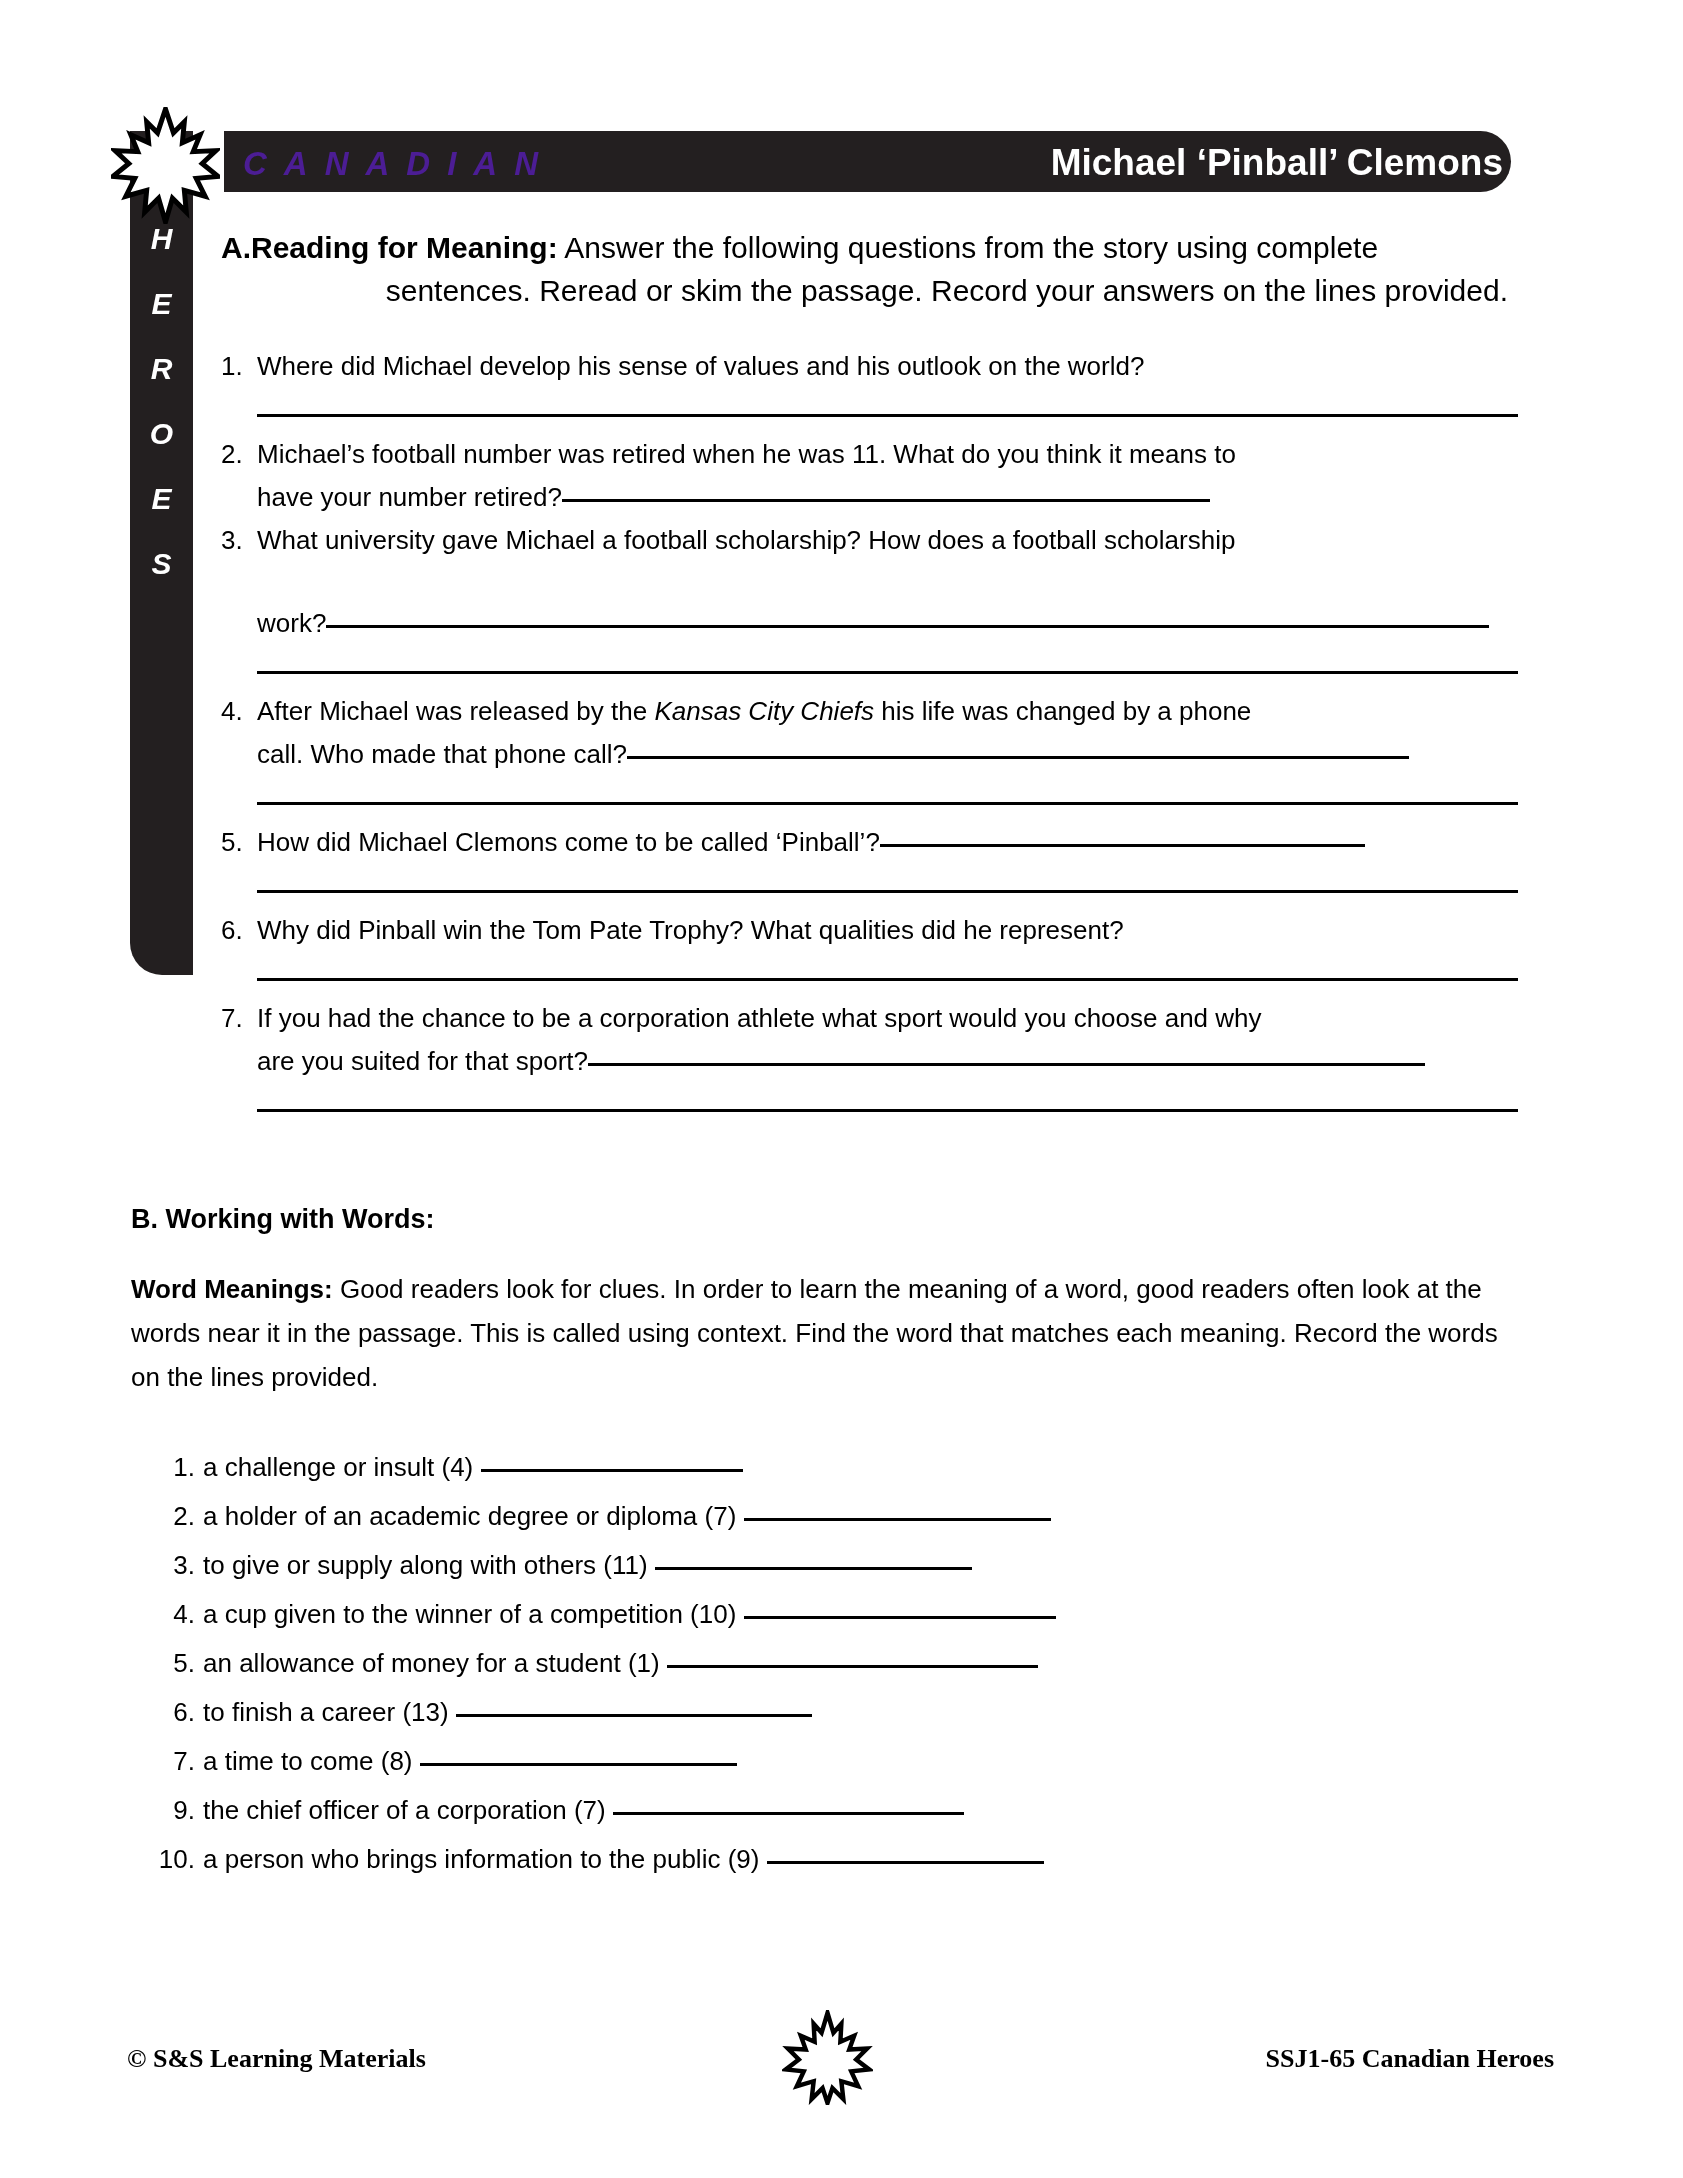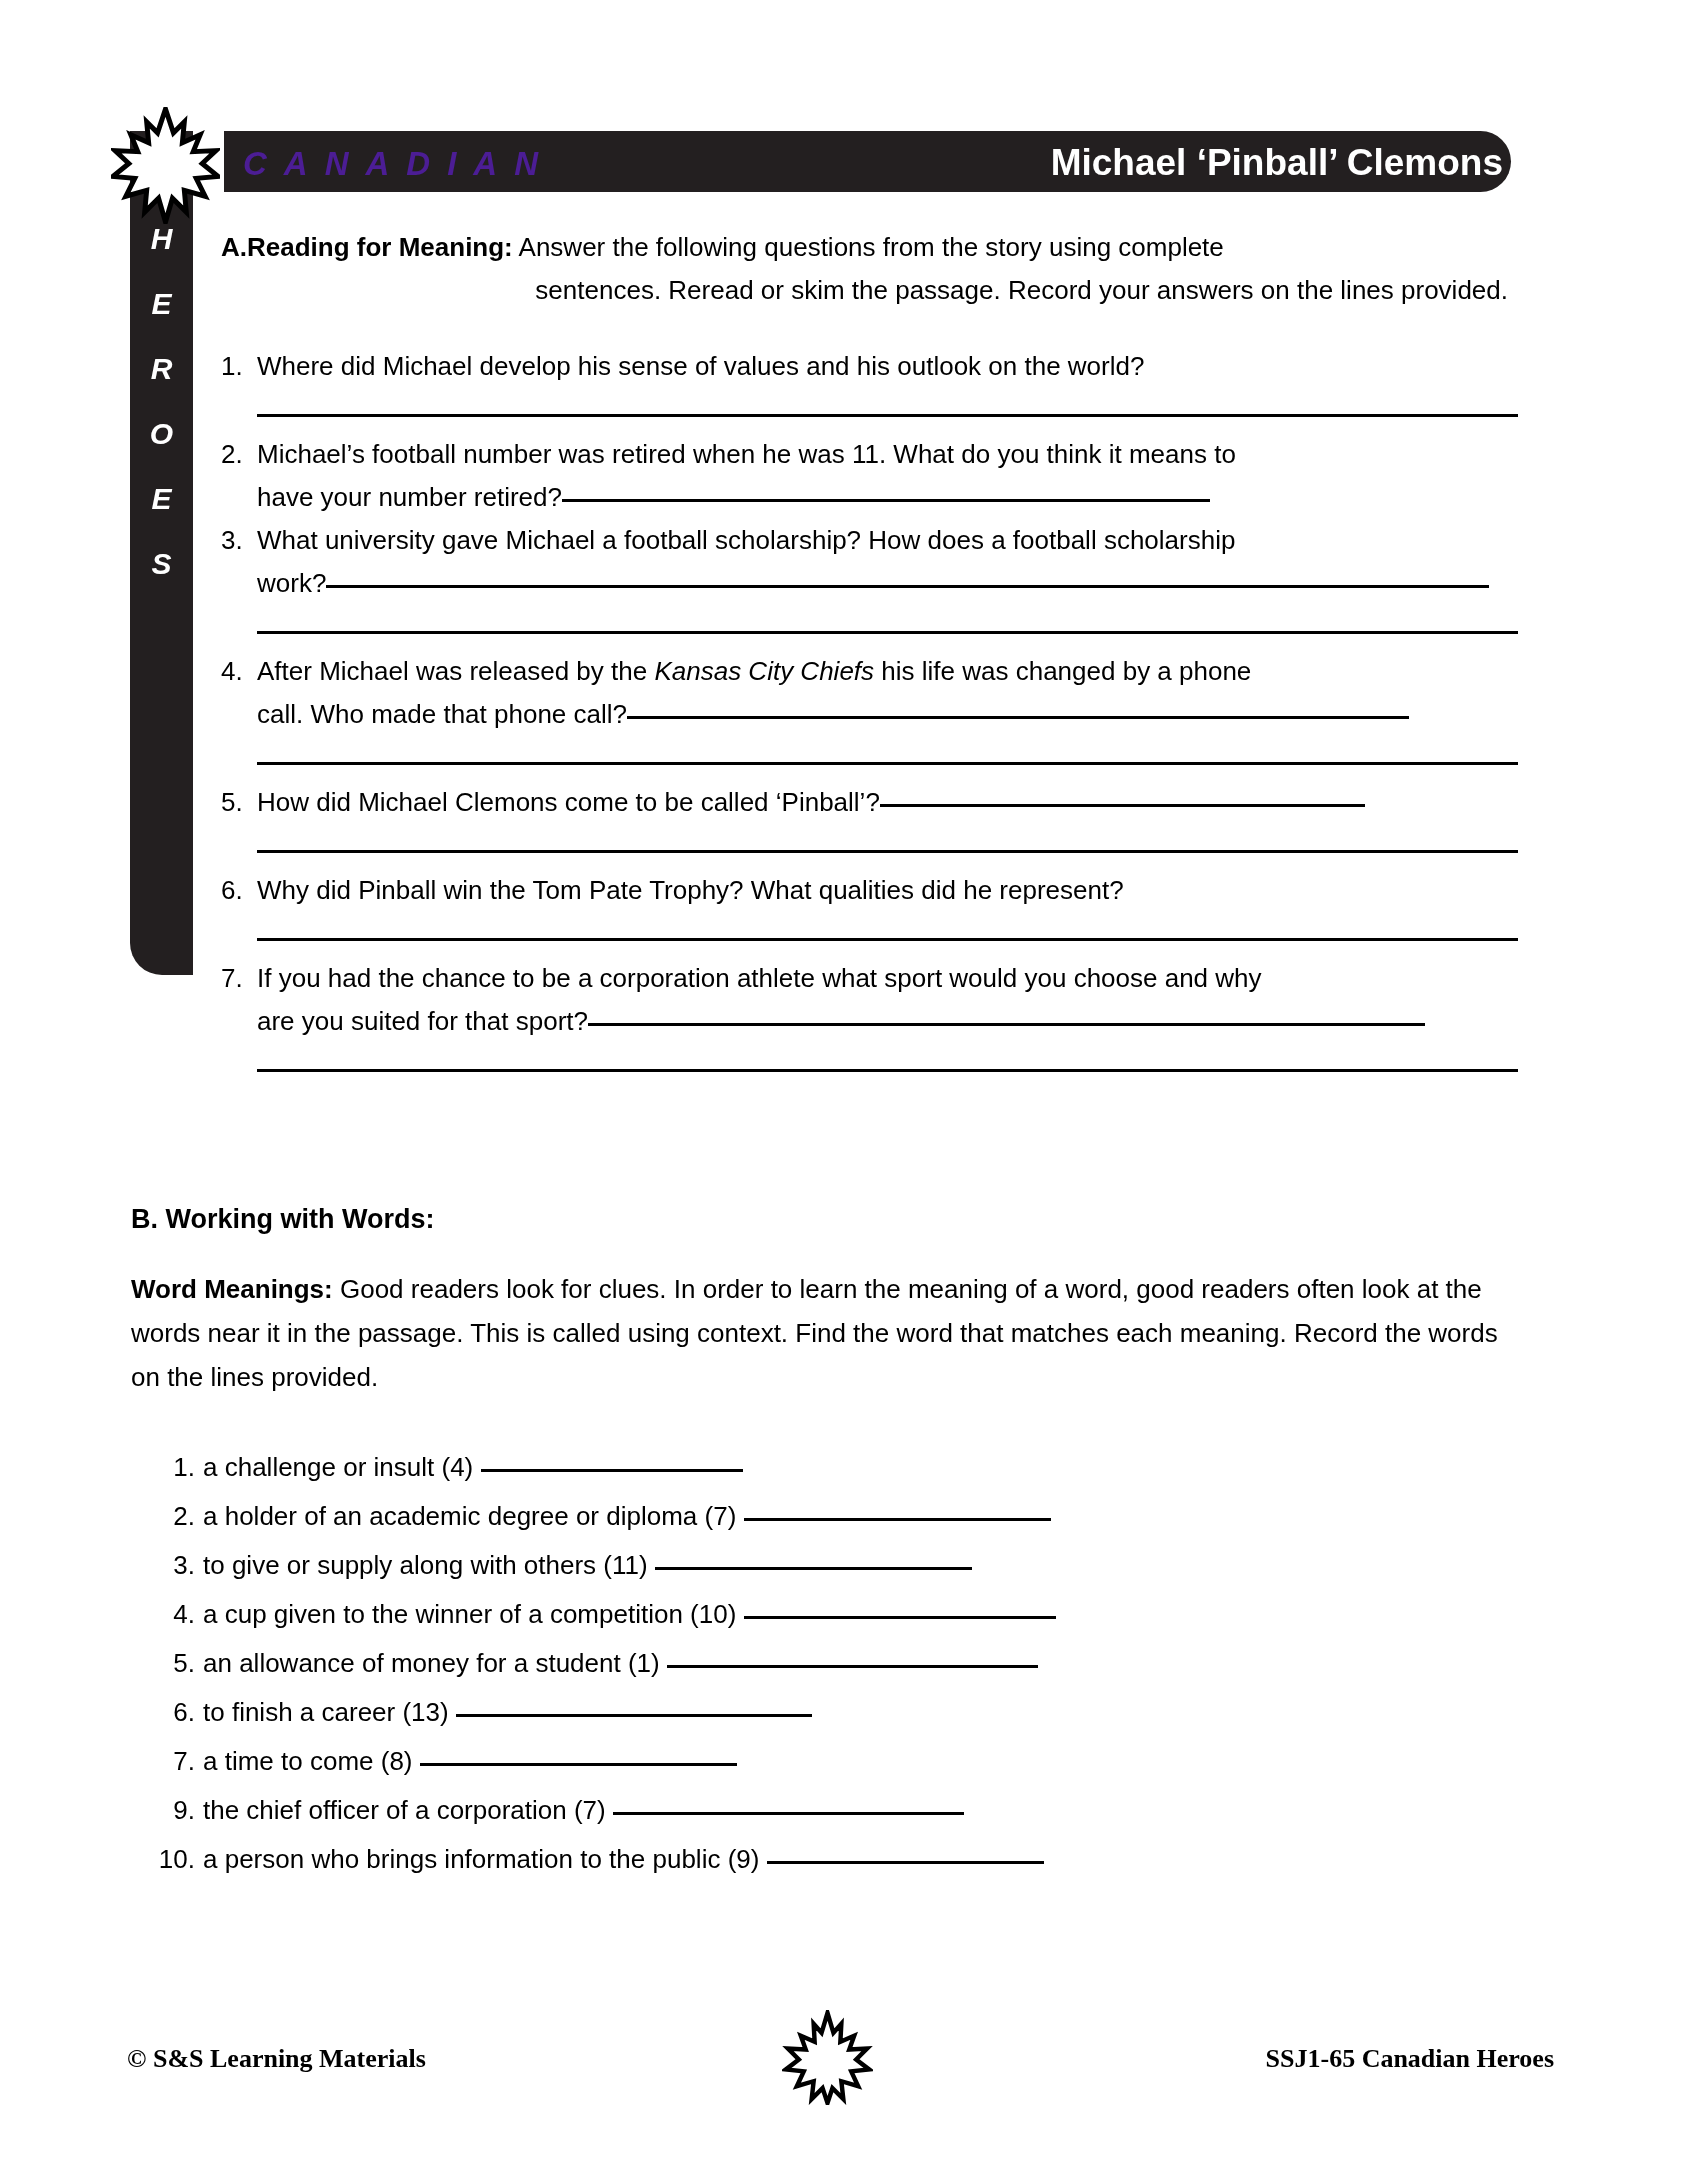--- a/index.html
+++ b/index.html
@@ -97,21 +97,21 @@
     width: 91px;
     height: 95px;
   }
 
   
   .sectionA-intro {
     position: absolute;
     left: 221px;
     top: 226px;
     width: 1287px;
-    font-size: 26px;
+    font-size: 30px;
     line-height: 43px;
   }
   .sectionA-intro .lead {
     font-weight: bold;
   }
   .sectionA-intro .hang {
     display: block;
     padding-left: 35px;
     text-indent: -35px;
   }
@@ -257,21 +257,21 @@
       </span>
       <span class="qrow" style="text-indent:0;">
         <span>have your number retired?</span><span class="rule" style="width:648px;"></span>
       </span>
     </div>
 
     <div class="q">
       <span class="qrow">
         <span class="num">3.</span><span>What university gave Michael a football scholarship? How does a football scholarship</span>
       </span>
-      <span class="qrow" style="text-indent:0;">
+      <span class="qrow" style="text-indent:0;margin-top:40px;">
         <span>work?</span><span class="rule" style="width:1163px;"></span>
       </span>
       <div class="sp-md"></div>
       <div class="fullrule"></div>
       <div class="sp-sm"></div>
     </div>
 
     <div class="q">
       <span class="qrow">
         <span class="num">4.</span><span>After Michael was released by the </span><i>Kansas City Chiefs</i><span> his life was changed by a phone</span>

